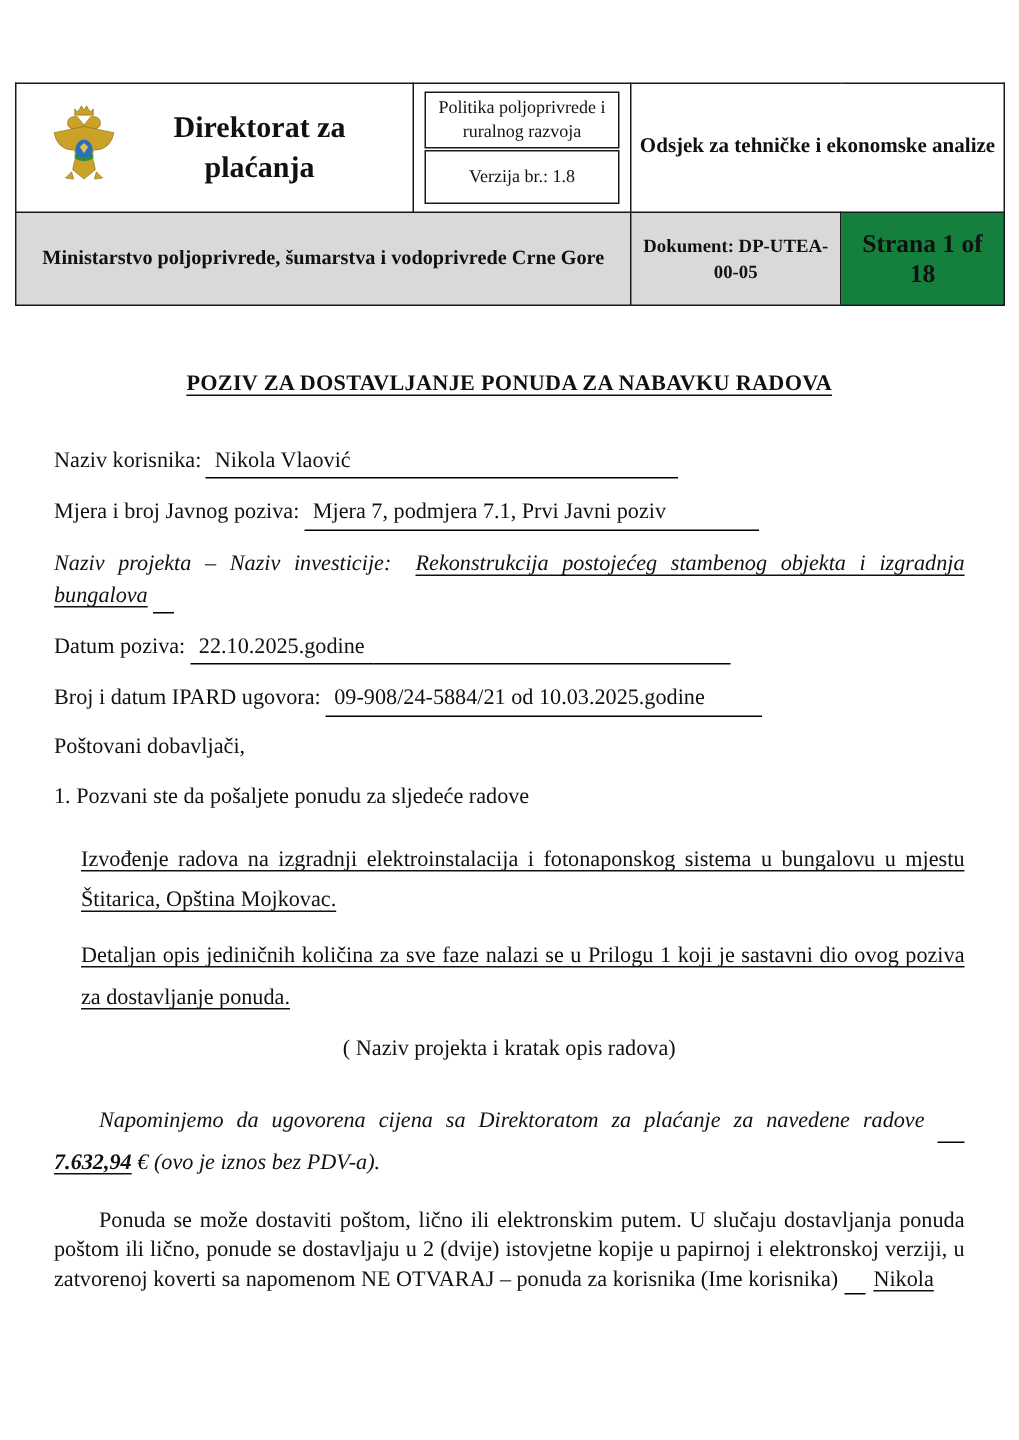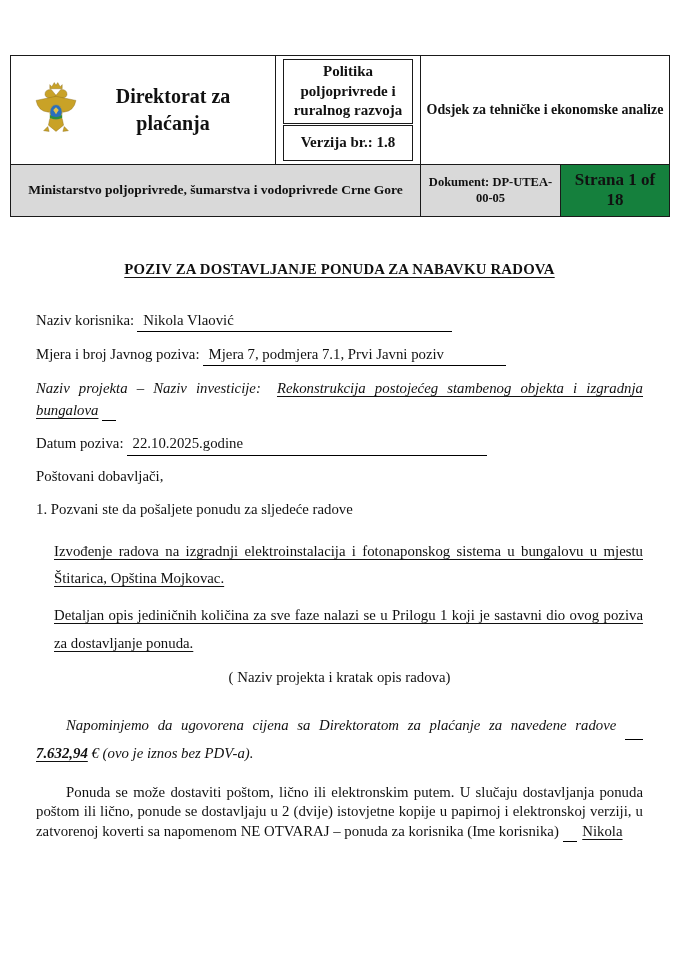--- a/index.html
+++ b/index.html
@@ -21,25 +21,25 @@
     text-align:center; vertical-align:middle;
     font-weight:bold; padding:2px 5px;
   }
   td.cell-logo { height:86px; }
   .logo-wrap { display:flex; align-items:center; justify-content:flex-start; gap:8px; padding-left:18px; }
   .crest { flex:0 0 auto; }
   .dir-title { flex:1; font-size:20px; font-weight:bold; text-align:center; line-height:1.35; padding-right:10px; }
   td.cell-mid { padding:2px; vertical-align:middle; }
   .mid-box {
     border:1.4px solid #1a1a1a; margin:1px 2px;
-    font-size:15px; font-weight:bold; line-height:1.3;
+    font-size:12px; font-weight:normal; line-height:1.3;
     min-height:36px; display:flex; align-items:center; justify-content:center; padding:2px 4px;
   }
   td.cell-dept { font-size:14px; line-height:1.45; }
-  td.cell-ministry { background:#d9d9d9; font-size:13.5px; line-height:1.35; height:52px; }
+  td.cell-ministry { background:#d9d9d9; font-size:13.5px; line-height:1.35; height:62px; }
   td.cell-dok { background:#d9d9d9; font-size:12.5px; line-height:1.3; }
   td.cell-strana { background:#15803d; font-size:17px; }
 
   
   .content { padding:0 36px; font-size:14.8px; }
   .doc-title {
     margin-top:44px; text-align:center;
     font-size:14.8px; font-weight:bold;
     text-decoration:underline; text-underline-offset:3px;
     letter-spacing:0.2px;
@@ -141,20 +141,23 @@
       </p>
 
       <p class="field justify">
         <span class="lbl">Naziv projekta – Naziv investicije:</span> <span class="val-wrap">Rekonstrukcija postojećeg stambenog objekta i izgradnja bungalova</span><span class="ufill" style="width:14px"></span>
       </p>
 
       <p class="field">
         <span class="lbl">Datum poziva:</span><span class="val">22.10.2025.godine</span><span class="ufill" style="width:238px"></span>
       </p>
 
+      <p class="field">
+        <span class="lbl">Broj i datum IPARD ugovora:</span><span class="val">09-908/24-5884/21 od 10.03.2025.godine</span><span class="ufill" style="width:32px"></span>
+      </p>
 
     </div>
 
     <p class="salutation">Poštovani dobavljači,</p>
 
     <p class="item1">1. Pozvani ste da pošaljete ponudu za sljedeće radove</p>
 
     <p class="ublock">Izvođenje radova na izgradnji elektroinstalacija i fotonaponskog sistema u bungalovu u mjestu Štitarica, Opština Mojkovac.</p>
 
     <p class="ublock second">Detaljan opis jediničnih količina za sve faze nalazi se u Prilogu 1 koji je sastavni dio ovog poziva za dostavljanje ponuda.</p>

